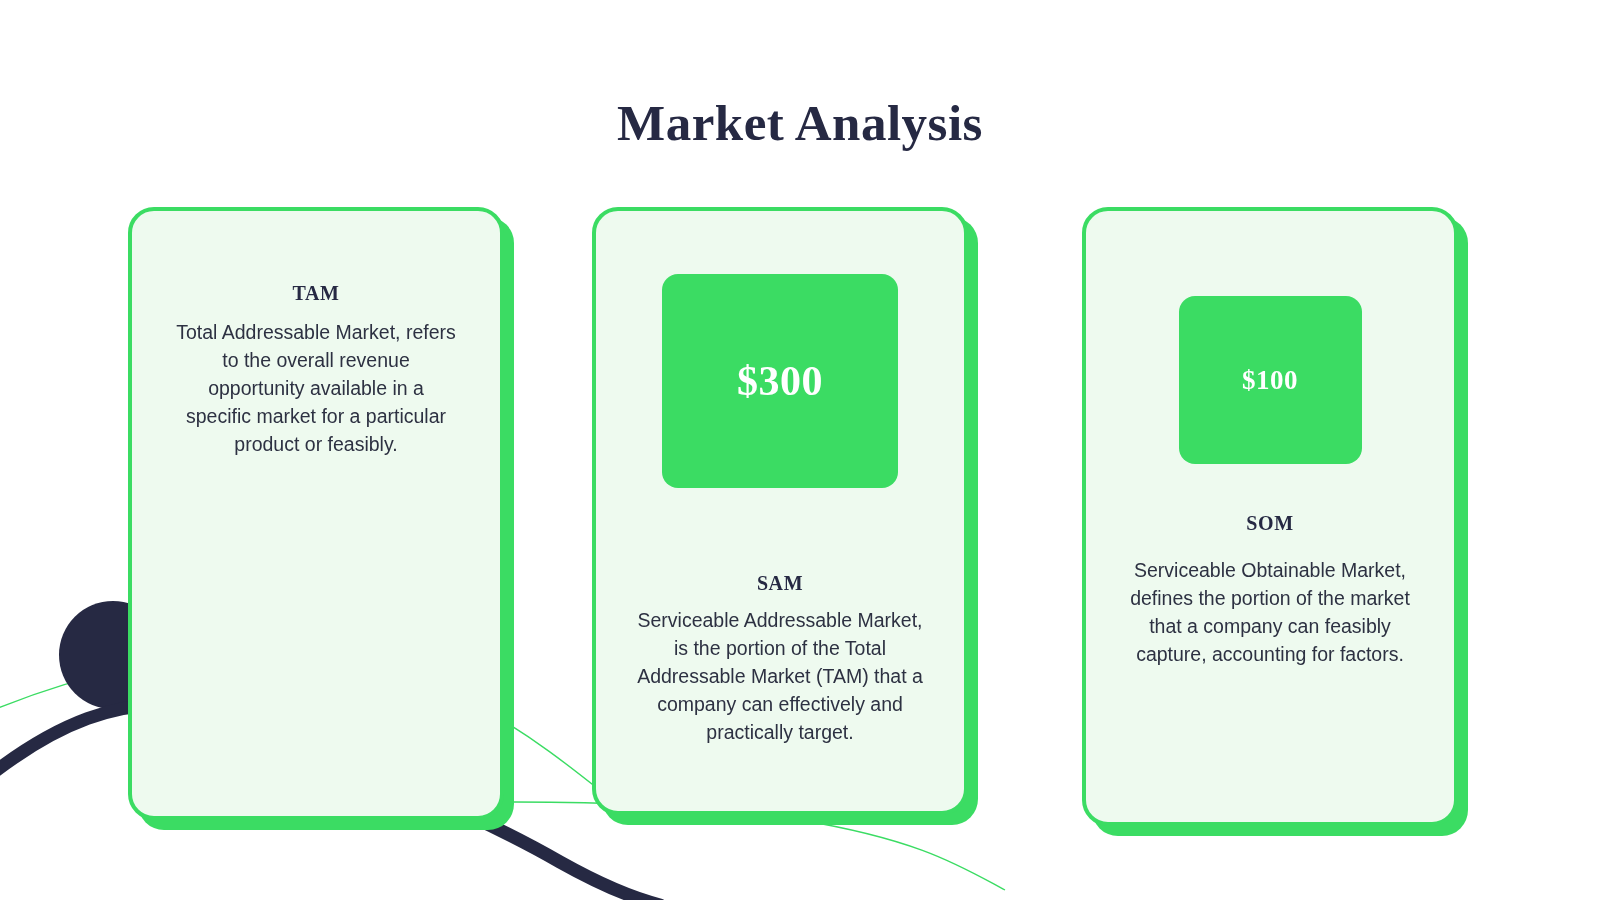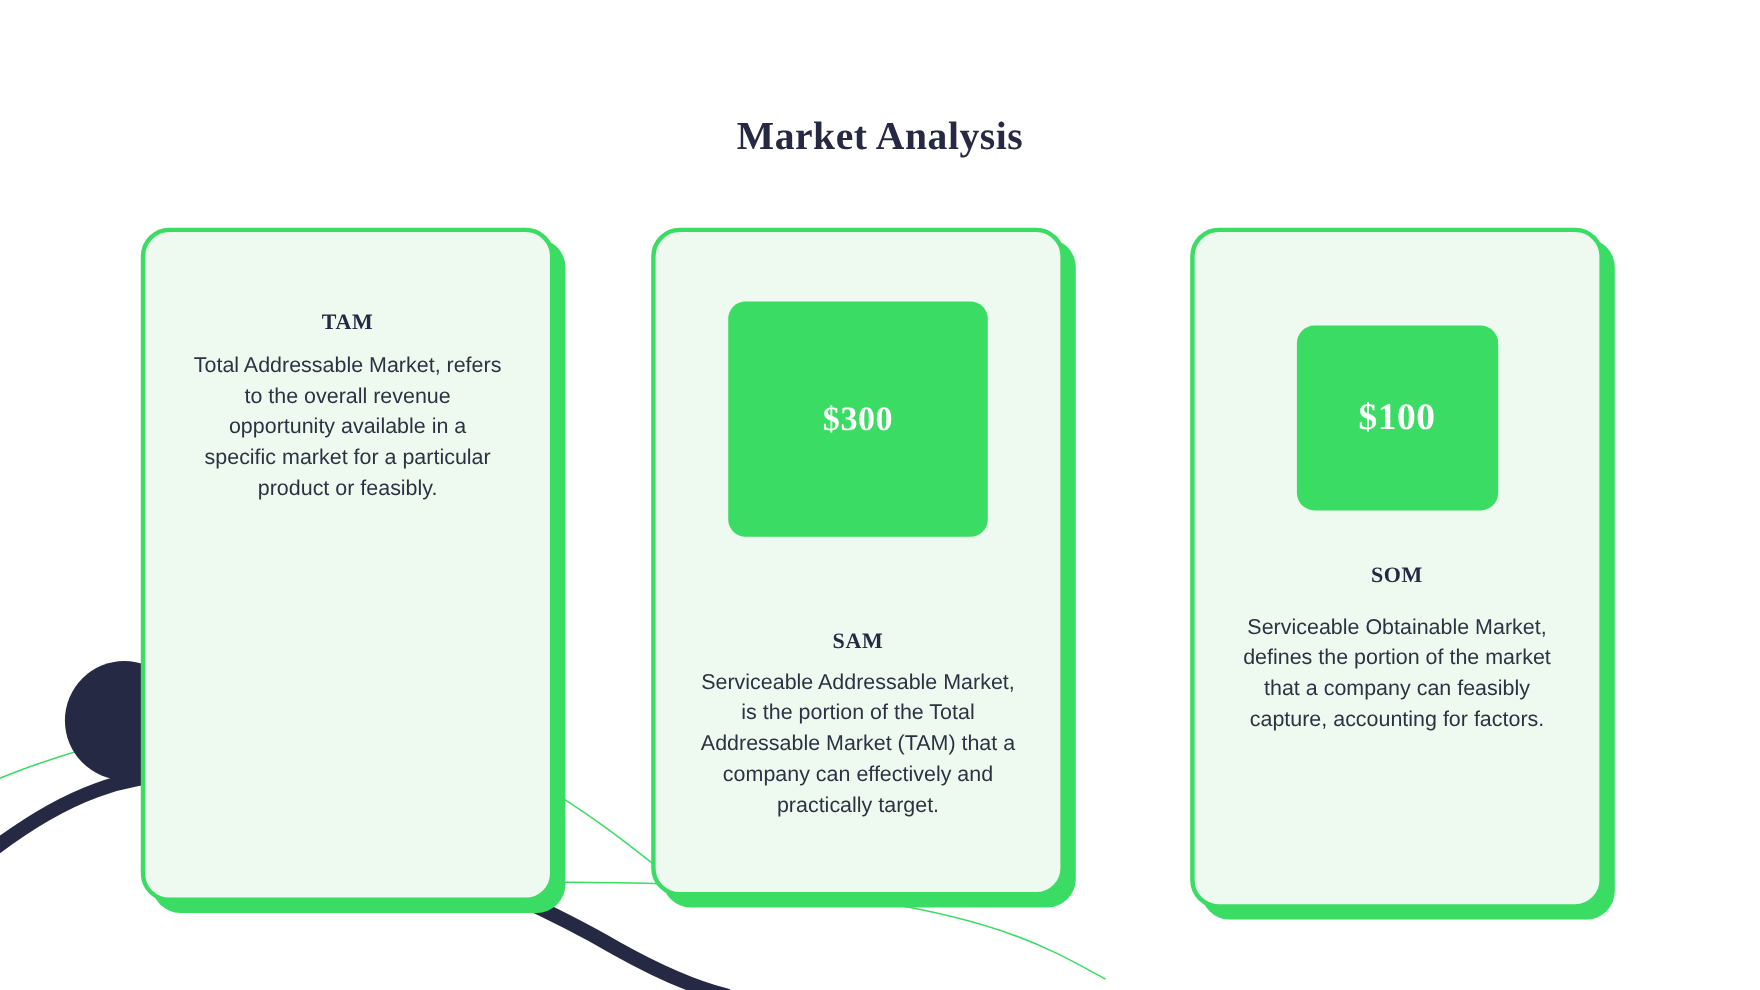--- a/index.html
+++ b/index.html
@@ -39,21 +39,21 @@
 
   
   .page-title {
     position: absolute;
     left: 0;
     top: 92px;
     width: 1600px;
     text-align: center;
     font-family: "Liberation Serif", "DejaVu Serif", serif;
     font-weight: bold;
-    font-size: 36px;
+    font-size: 51px;
     letter-spacing: 0.5px;
     color: #262943;
     z-index: 5;
     line-height: 62px;
   }
 
   
   .cards {
     position: absolute;
     left: 0;
@@ -124,22 +124,22 @@
 
   #card-tam  { height: 613px; padding-top: 25px; }
   #card-sam  { height: 608px; padding-top: 63px; }
   #card-som  { height: 619px; padding-top: 85px; }
 
   #box-tam { width: 315px; height: 294px; }
   #box-sam { width: 236px; height: 214px; }
   #box-som { width: 183px; height: 168px; }
 
   #box-tam .value-text { font-size: 45px; }
-  #box-sam .value-text { font-size: 31px; }
-  #box-som .value-text { font-size: 34px; }
+  #box-sam .value-text { font-size: 42px; }
+  #box-som .value-text { font-size: 27px; }
 
   #card-tam .card-label { margin-top: 46px; }
   #card-sam .card-label { margin-top: 84px; }
   #card-som .card-label { margin-top: 48px; font-family: Liberation Serif, serif; }
 
   #card-tam .card-desc { margin-top: 13px; width: 286px; }
   #card-sam .card-desc { margin-top: 11px; width: 296px; }
   #card-som .card-desc { margin-top: 21px; width: 288px; }
 </style>
 </head>

